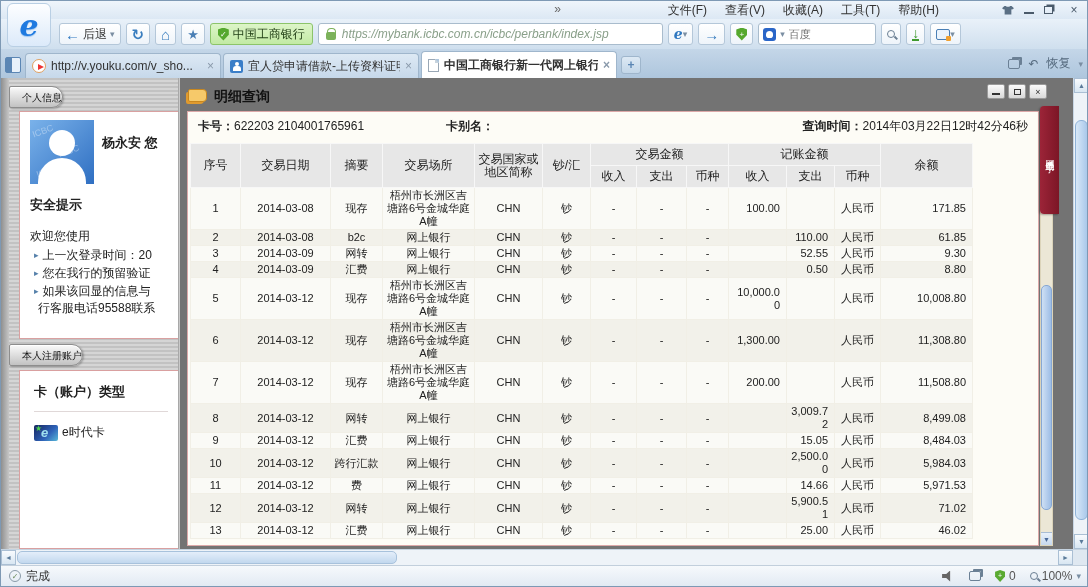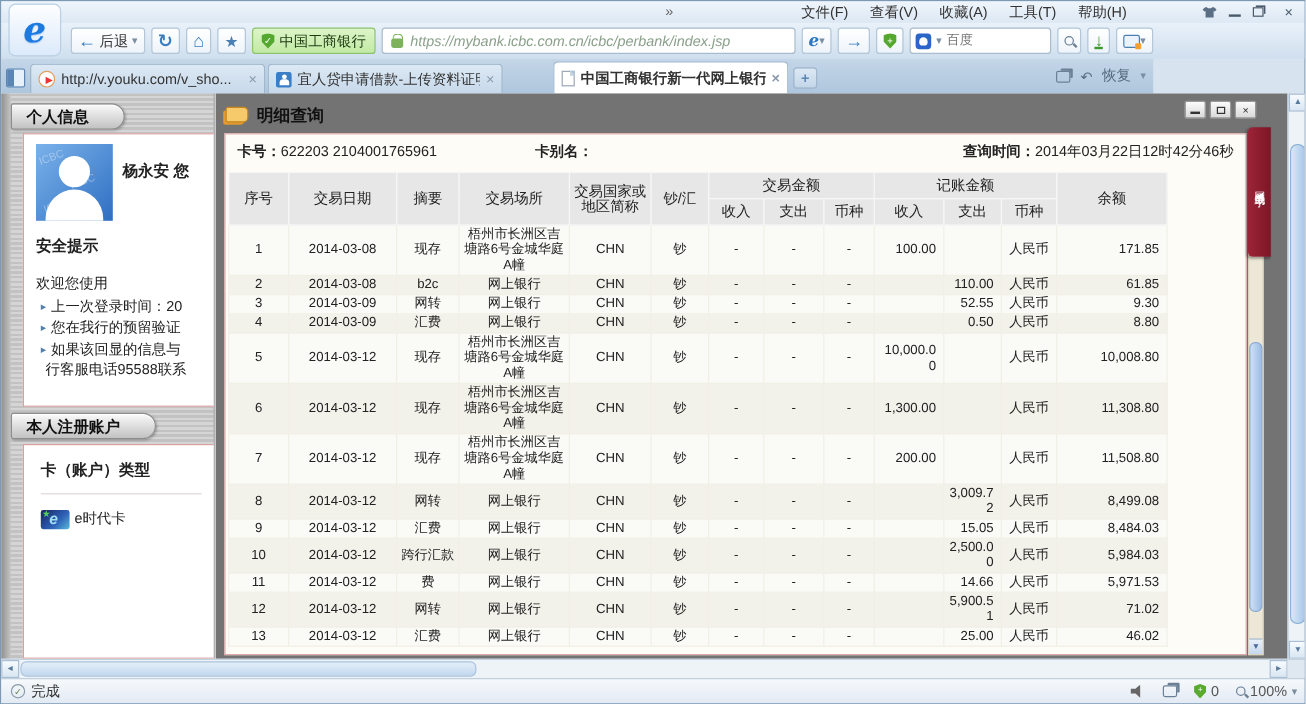--- a/index.html
+++ b/index.html
@@ -49,28 +49,28 @@
   .paw { width:13px; height:13px; background:#2a66c8; border-radius:3px; position:relative; }
   .paw:before { content:""; position:absolute; left:3px; top:3px; width:7px; height:7px; background:#fff; border-radius:50% 50% 40% 40%; }
   #search-input { border:none; outline:none; flex:1; width:60px; font-size:11px; color:#999; font-family:inherit; }
   .mag { width:8px; height:8px; border:1.6px solid #6b7f93; border-radius:50%; position:relative; }
   .mag:after { content:""; position:absolute; left:6px; top:6px; width:4px; height:1.6px; background:#6b7f93; transform:rotate(45deg); }
   .dl-arrow { color:#3f9a2e; font-weight:bold; font-size:14px; border-bottom:2px solid #3f9a2e; line-height:12px; }
   .snap { width:14px; height:11px; border:1.5px solid #4a7fb5; border-radius:2px; position:relative; background:#eaf3fc; }
   .snap:after { content:""; position:absolute; right:-2px; bottom:-2px; width:5px; height:5px; background:#f0a030; border-radius:1px; }
 
   
-  #tabbar { position:absolute; left:0; top:48px; width:960px; height:29px;
+  #tabbar { position:absolute; left:0; top:48px; width:1088px; height:29px;
     background:linear-gradient(#c4d6e8,#aec6dd); display:flex; align-items:flex-end; padding-left:4px; }
   #tablist-ico { width:16px; height:16px; margin:0 4px 5px 0; border:1.5px solid #5b86b4; border-radius:2px;
     background:linear-gradient(90deg,#5b86b4 40%,#e8f1fa 40%); }
   .tab { height:25px; width:196px; display:flex; align-items:center; gap:5px; padding:0 6px;
     background:linear-gradient(#dde9f4,#c6d8ea); border:1px solid #9fb6cc; border-bottom:none;
     border-radius:4px 4px 0 0; margin-right:2px; font-size:12px; color:#333; }
-  .tab.active { background:#fff; height:27px; font-weight:bold;margin-left:40px; }
+  .tab.active { background:#fff; height:27px; font-weight:bold; }
   .tab .label { flex:1; white-space:nowrap; overflow:hidden; }
   .tab .x { color:#8a9aab; font-size:12px; }
   .ico-youku { width:14px; height:14px; border-radius:50%; background:#fff; border:1px solid #e0a060; position:relative; }
   .ico-youku:after { content:""; position:absolute; left:4.5px; top:3.5px; border-left:6px solid #e33; border-top:3.5px solid transparent; border-bottom:3.5px solid transparent; }
   .ico-person { width:13px; height:13px; background:#3a7ec8; border-radius:2px; position:relative; }
   .ico-person:before { content:""; position:absolute; left:4.5px; top:2px; width:4px; height:4px; background:#fff; border-radius:50%; }
   .ico-person:after { content:""; position:absolute; left:2.5px; top:6.5px; width:8px; height:5px; background:#fff; border-radius:3px 3px 0 0; }
   .ico-page { width:11px; height:13px; background:#fff; border:1px solid #9aa8b6; position:relative; }
   .ico-page:after { content:""; position:absolute; right:-1px; top:-1px; border-left:4px solid #c8d4de; border-top:4px solid #aec6dd; }
   #newtab { width:20px; height:18px; margin:0 0 4px 2px; background:linear-gradient(#dde9f4,#c2d6e8); border:1px solid #9fb6cc;
@@ -78,23 +78,23 @@
   #tabbar-right { position:absolute; right:6px; top:6px; display:flex; align-items:center; gap:8px; color:#556a7e; }
   .ico-frames { width:12px; height:10px; border:1.5px solid #6b8095; border-radius:2px; box-shadow:3px -3px 0 -1px #6b8095; }
 
   
   #content { position:absolute; left:0; top:77px; width:1088px; height:471px; background:#c9c9c9; }
 
   
   #sidebar { position:absolute; left:0; top:0; width:178px; height:471px;
     background:repeating-linear-gradient(180deg,#c2c2c2 0 2px,#d5d5d5 2px 4px); border-right:1px solid #a8a8a8; }
   #side-edge { position:absolute; left:0; top:0; width:8px; height:471px; background:linear-gradient(90deg,#8f8f8f,#c6c6c6); }
-  .side-tab { position:absolute; left:8px; height:22px; line-height:22px; padding:0 29px 0 12px;
+  .side-tab { position:absolute; left:8px; height:22px; line-height:22px; padding:0 0 0 12px;
     background:linear-gradient(#fafafa,#c2c2c2); border:1px solid #8d8d8d; border-radius:2px 11px 11px 2px;
-    font-weight:bold; font-size:13px; color:#111; box-shadow:inset 0 1px 0 #fff, 1px 1px 2px rgba(0,0,0,.25); white-space:nowrap; }
+    font-weight:normal; font-size:10px; color:#111; box-shadow:inset 0 1px 0 #fff, 1px 1px 2px rgba(0,0,0,.25); white-space:nowrap; }
   .side-panel { position:absolute; left:18px; right:0; background:#fff; border:1px solid #d9a0a0; border-right:none; overflow:hidden; }
   #panel-personal { top:33px; height:228px; padding:8px 0 0 10px; }
   #panel-accounts { top:292px; height:179px; padding:12px 0 0 14px; }
   #avatar { width:64px; height:64px; background:linear-gradient(135deg,#7ab2ea,#2f6fc2); position:relative; overflow:hidden; float:left; margin-right:8px; }
   #avatar .head { position:absolute; left:19px; top:10px; width:26px; height:26px; background:#fff; border-radius:50%; }
   #avatar .bodyy { position:absolute; left:8px; top:38px; width:48px; height:30px; background:#fff; border-radius:24px 24px 0 0; }
   .wm { position:absolute; color:rgba(255,255,255,.35); font-size:9px; transform:rotate(-20deg); }
   #user-name { font-weight:bold; font-size:13px; padding-top:14px; white-space:nowrap; }
   #welcome { font-size:12px; padding-top:10px; white-space:nowrap; }
   #sec-title { clear:both; font-weight:bold; font-size:13px; padding:12px 0 4px 0; }

